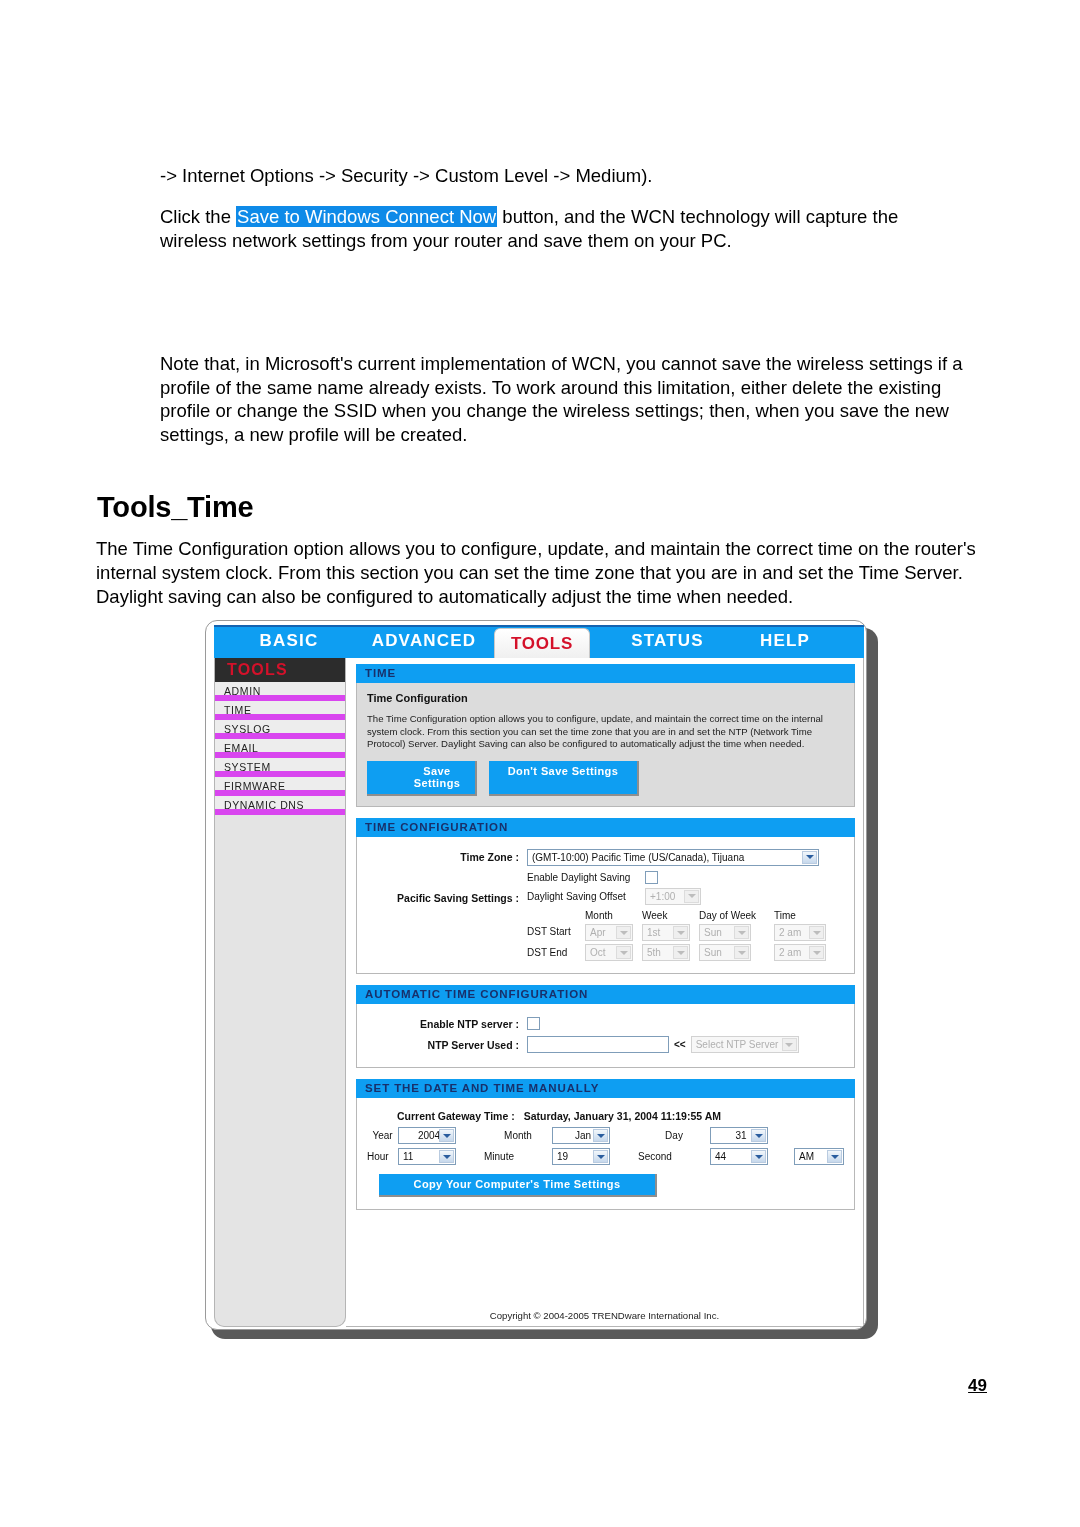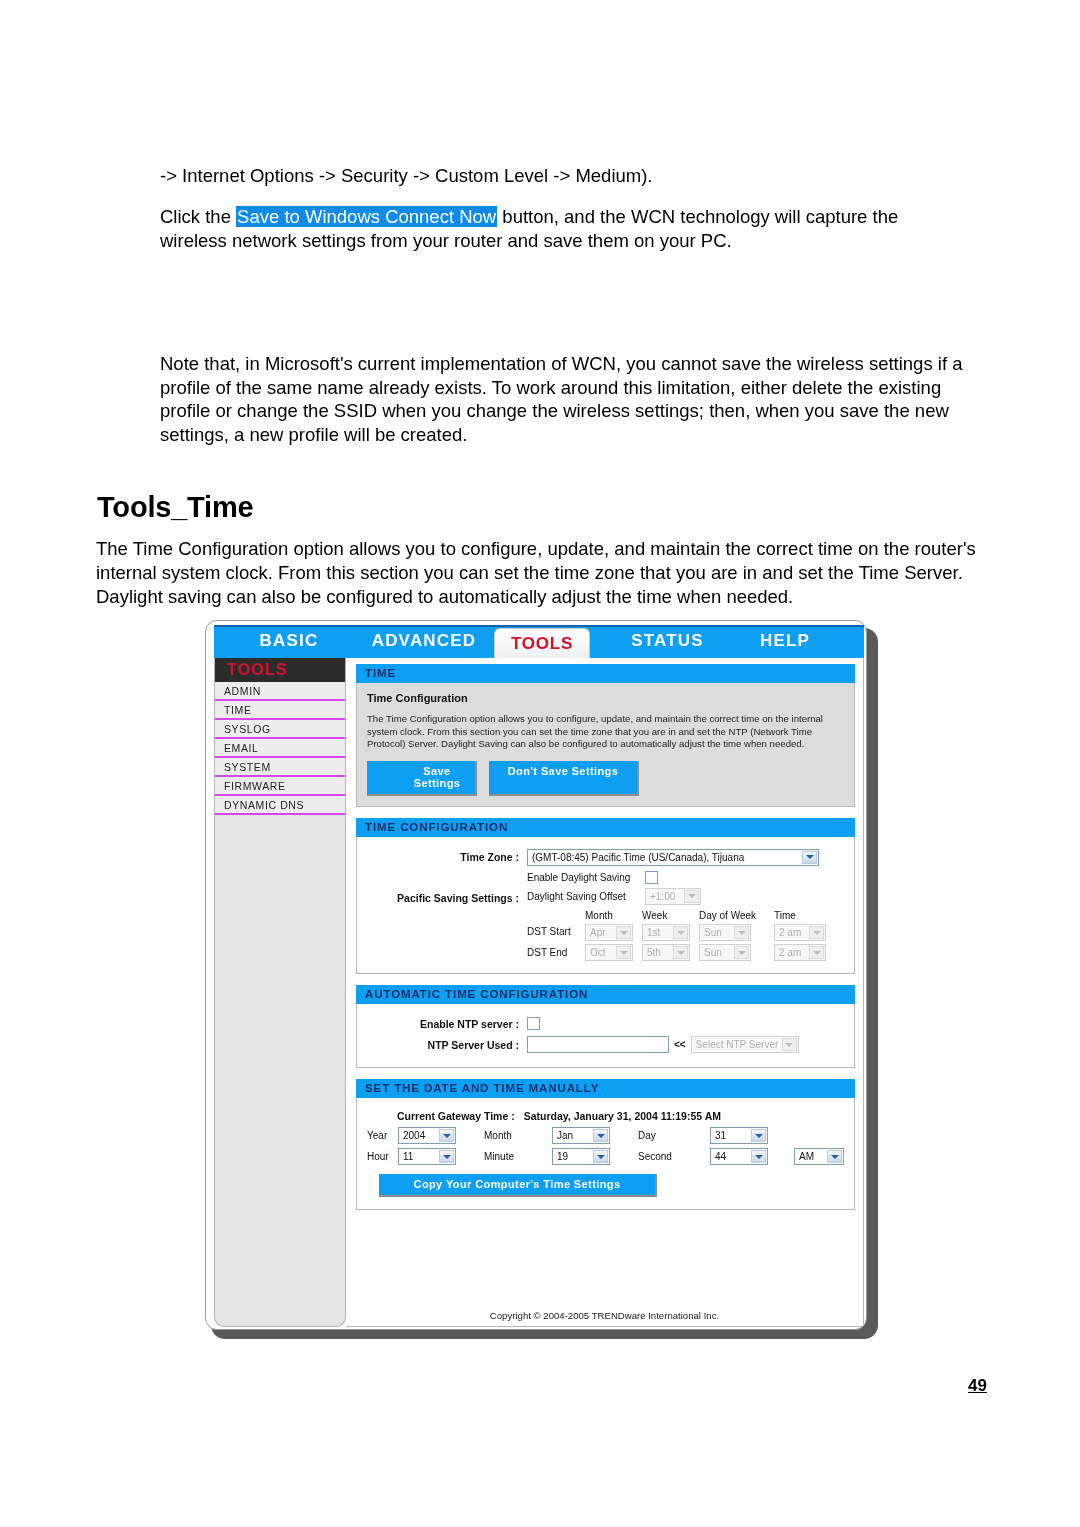--- a/index.html
+++ b/index.html
@@ -156,21 +156,21 @@
     height: 24px;
   }
   .side-item {
     height: 19px;
     line-height: 19px;
     font-size: 10.5px;
     letter-spacing: 0.6px;
     padding-left: 9px;
     color: #222;
     background: #ededed;
-    border-bottom: 2px solid #d946ef;
+    border-bottom: 6px solid #d946ef;
     font-family: "Liberation Sans", sans-serif;
   }
 
   
   .main {
     flex: 1;
     background: #ffffff;
     border: 1px solid #b5b5b5;
     border-top: none;
     border-left: none;
@@ -358,21 +358,21 @@
             </div>
           </div>
 
           <div class="panel">
             <div class="panel-head">TIME CONFIGURATION</div>
             <div class="panel-box" style="padding:12px 18px 12px 10px;">
 
               <div class="form-row" style="margin-bottom:5px;">
                 <div class="lbl-right" style="width:152px; margin-right:8px;">Time Zone :</div>
                 <div class="select" style="width:292px;">
-                  <span>(GMT-08:45) Pacific Time (US/Canada), Tijuana</span>
+                  <span>(GMT-10:00) Pacific Time (US/Canada), Tijuana</span>
                   <span class="arrow"></span>
                 </div>
               </div>
 
               <div class="form-row" style="align-items:flex-start;">
                 <div class="lbl-right" style="width:152px; margin-right:8px; padding-top:21px;">Pacific Saving Settings :</div>
                 <div style="flex:1;">
 
                   <div class="form-row" style="margin-bottom:4px;">
                     <div class="small-lbl" style="width:118px;">Enable Daylight Saving</div>
@@ -441,21 +441,21 @@
 
           <div class="panel">
             <div class="panel-head">SET THE DATE AND TIME MANUALLY</div>
             <div class="panel-box" style="padding:12px 10px 12px 10px;">
 
               <div class="form-row" style="margin-bottom:5px; padding-left:30px;">
                 <div class="lbl-right" style="margin-right:9px;">Current Gateway Time :</div>
                 <div class="lbl-right">Saturday, January 31, 2004 11:19:55 AM</div>
               </div>
 
-              <div class="form-row" style="margin-bottom:4px;">
+              <div class="form-row" style="margin-bottom:4px;text-align:center;">
                 <div class="small-lbl" style="width:31px;">Year</div>
                 <div class="select" style="width:58px; margin-right:28px;"><span>2004</span><span class="arrow"></span></div>
                 <div class="small-lbl" style="width:68px;">Month</div>
                 <div class="select" style="width:58px; margin-right:28px;"><span>Jan</span><span class="arrow"></span></div>
                 <div class="small-lbl" style="width:72px;">Day</div>
                 <div class="select" style="width:58px;"><span>31</span><span class="arrow"></span></div>
               </div>
 
               <div class="form-row">
                 <div class="small-lbl" style="width:31px;">Hour</div>

